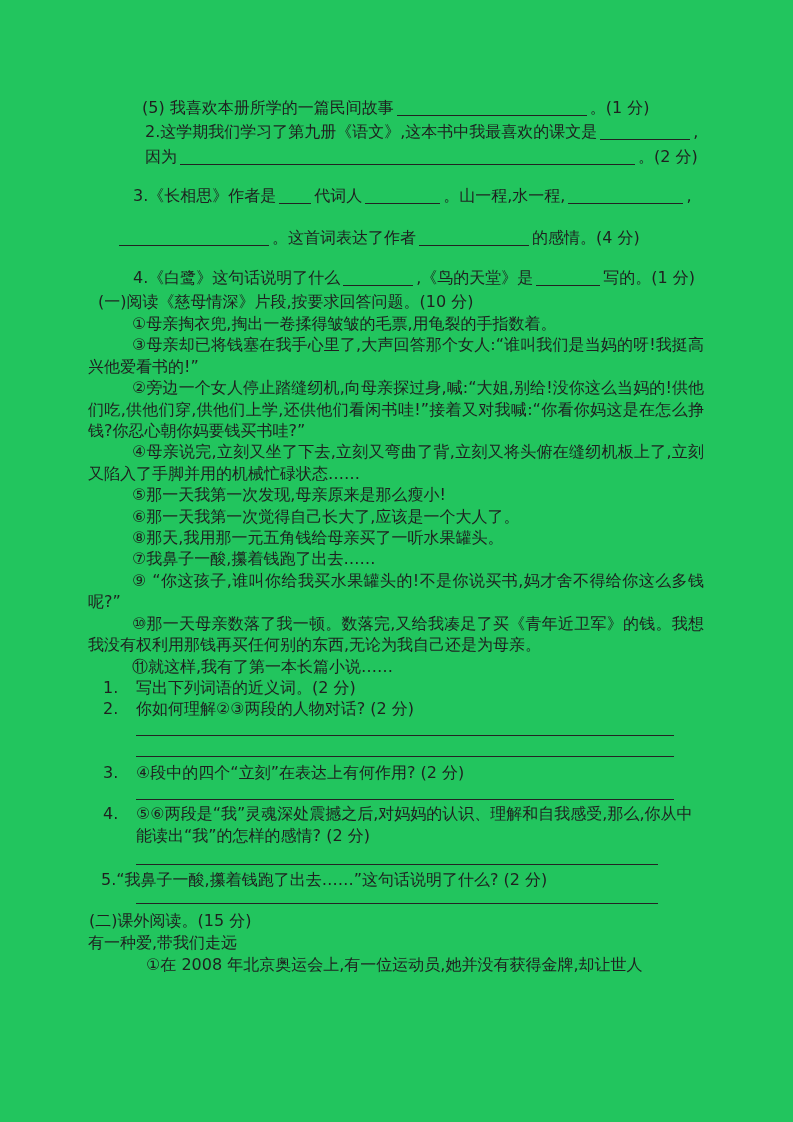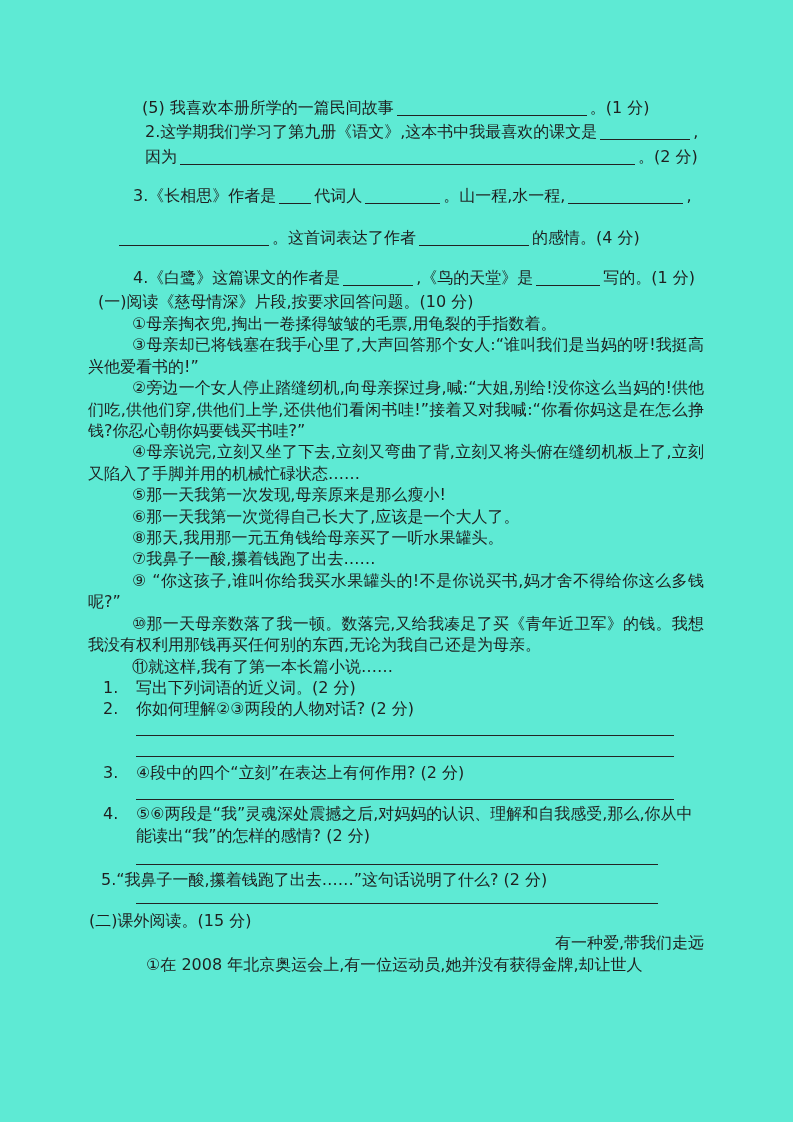--- a/index.html
+++ b/index.html
@@ -1,18 +1,18 @@
 <!DOCTYPE html>
 <html><head>
 <meta charset="utf-8">
 <style>
   *{box-sizing:border-box}
   html,body{margin:0;padding:0;background:#ffffff}
   body{font-family:"DejaVu Sans",sans-serif}
-  .page{position:relative;width:793px;height:1122px;background:#5eead4;color:#1f1f1f;
+  .page{position:relative;width:793px;height:1122px;background:#22c55e;color:#1f1f1f;
         font-size:16px;overflow:hidden}
   .content{position:absolute;left:88px;top:96px;width:616px}
 
   
   .ln{line-height:23px;height:23px;white-space:nowrap}
   .s7l1{margin-left:54px}
   .s7l2{margin-top:1px;margin-left:57px}
   .s7l3{margin-top:2px;margin-left:57px}
   .s7l4{margin-top:16px;margin-left:45px}
   .s7l5{margin-top:19px;margin-left:28px}
@@ -48,21 +48,21 @@
   .po{margin-left:8px}
 
   
   .al{margin-left:48px;border-bottom:1.7px solid #242424}
   .al-1{height:16px;width:538px}
   .al-2{height:21px;width:538px}
   .al-3{height:17px;width:538px}
   .al-4{height:19px;width:522px}
   .al-5{height:13px;width:522px}
 
-  .title{text-align:right;line-height:22px}
+  .title{text-align:left;line-height:22px}
   .p2{margin:0;line-height:22px;text-indent:58px;word-break:break-all;overflow-wrap:anywhere}
 </style>
 </head>
 <body>
 
 <div class="page">
   <div class="content">
 
     <div class="ln s7l1">
       <span>(5) 我喜欢本册所学的一篇民间故事</span><span class="blank bl-190"></span><span>。(1 分)</span>
@@ -76,21 +76,21 @@
     </div>
 
     <div class="ln s7l4">
       <span>3.</span><span>《长相思》作者是</span><span class="blank bl-32"></span><span>代词人</span><span class="blank bl-75"></span><span>。山一程,水一程,</span><span class="blank bl-115"></span><span>,</span>
     </div>
     <div class="ln s7l5">
       <span class="blank bl-150"></span><span>。这首词表达了作者</span><span class="blank bl-110"></span><span>的感情。(4 分)</span>
     </div>
 
     <div class="ln s7l6">
-      <span>4.</span><span>《白鹭》这篇课文的作者是</span><span class="blank bl-70"></span><span>,《鸟的天堂》是</span><span class="blank bl-64"></span><span>写的。(1 分)</span>
+      <span>4.</span><span>《白鹭》这句话说明了什么</span><span class="blank bl-70"></span><span>,《鸟的天堂》是</span><span class="blank bl-64"></span><span>写的。(1 分)</span>
     </div>
 
     <div class="ln h81">
       <span>(一)阅读《慈母情深》片段,按要求回答问题。(10 分)</span>
     </div>
 
     <div class="passage">
       <p>①母亲掏衣兜,掏出一卷揉得皱皱的毛票,用龟裂的手指数着。</p>
       <p>③母亲却已将钱塞在我手心里了,大声回答那个女人:“谁叫我们是当妈的呀!我挺高兴他爱看书的!”</p>
       <p>②旁边一个女人停止踏缝纫机,向母亲探过身,喊:“大姐,别给!没你这么当妈的!供他们吃,供他们穿,供他们上学,还供他们看闲书哇!”接着又对我喊:“你看你妈这是在怎么挣钱?你忍心朝你妈要钱买书哇?”</p>

